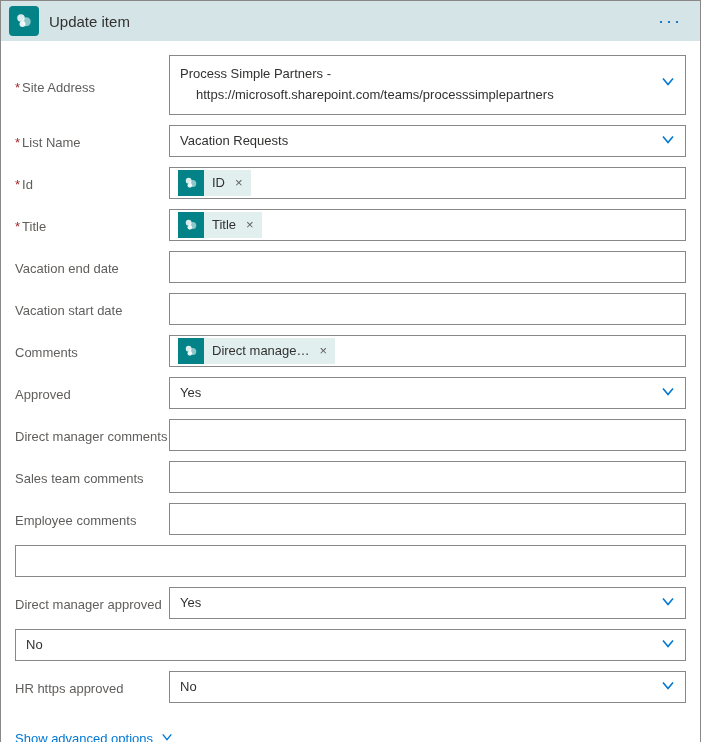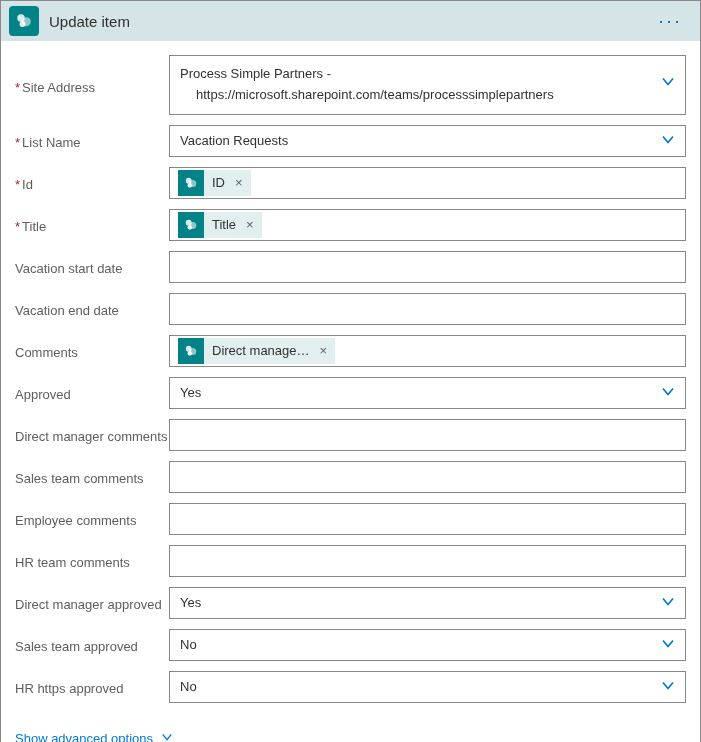--- a/index.html
+++ b/index.html
@@ -216,26 +216,26 @@
                 <circle cx="10" cy="16" r="4" fill="#fff" opacity="0.9"></circle>
               </svg>
           </span>
           <span class="token-label">Title</span>
           <span class="token-x">×</span>
         </span>
       </div>
     </div>
 
     <div class="row">
+      <div class="label">Vacation end date</div>
+      <div class="field"></div>
+    </div>
+
+    <div class="row">
       <div class="label">Vacation start date</div>
-      <div class="field"></div>
-    </div>
-
-    <div class="row">
-      <div class="label">Vacation end date</div>
       <div class="field"></div>
     </div>
 
     <div class="row">
       <div class="label">Comments</div>
       <div class="field">
         <span class="token">
           <span class="token-icon">
             <svg width="14" height="14" viewBox="0 0 24 24">
                 <circle cx="8" cy="8" r="5" fill="#fff" opacity="0.85"></circle>
@@ -270,38 +270,36 @@
       <div class="label">Sales team comments</div>
       <div class="field"></div>
     </div>
 
     <div class="row">
       <div class="label">Employee comments</div>
       <div class="field"></div>
     </div>
 
     <div class="row">
-      <div class="label">HR team comments</div>
       <div class="field"></div>
     </div>
 
     <div class="row tight">
       <div class="label">Direct manager approved</div>
       <div class="field dropdown">
         <span class="txt">Yes</span>
         <span class="chev-wrap">
           <svg class="chev" viewBox="0 0 14 14">
               <path d="M2 4 L7 10 L12 4" stroke="#0078d4" stroke-width="1.6" fill="none"></path>
             </svg>
         </span>
       </div>
     </div>
 
     <div class="row">
-      <div class="label">Sales team approved</div>
       <div class="field dropdown">
         <span class="txt">No</span>
         <span class="chev-wrap">
           <svg class="chev" viewBox="0 0 14 14">
               <path d="M2 4 L7 10 L12 4" stroke="#0078d4" stroke-width="1.6" fill="none"></path>
             </svg>
         </span>
       </div>
     </div>
 

